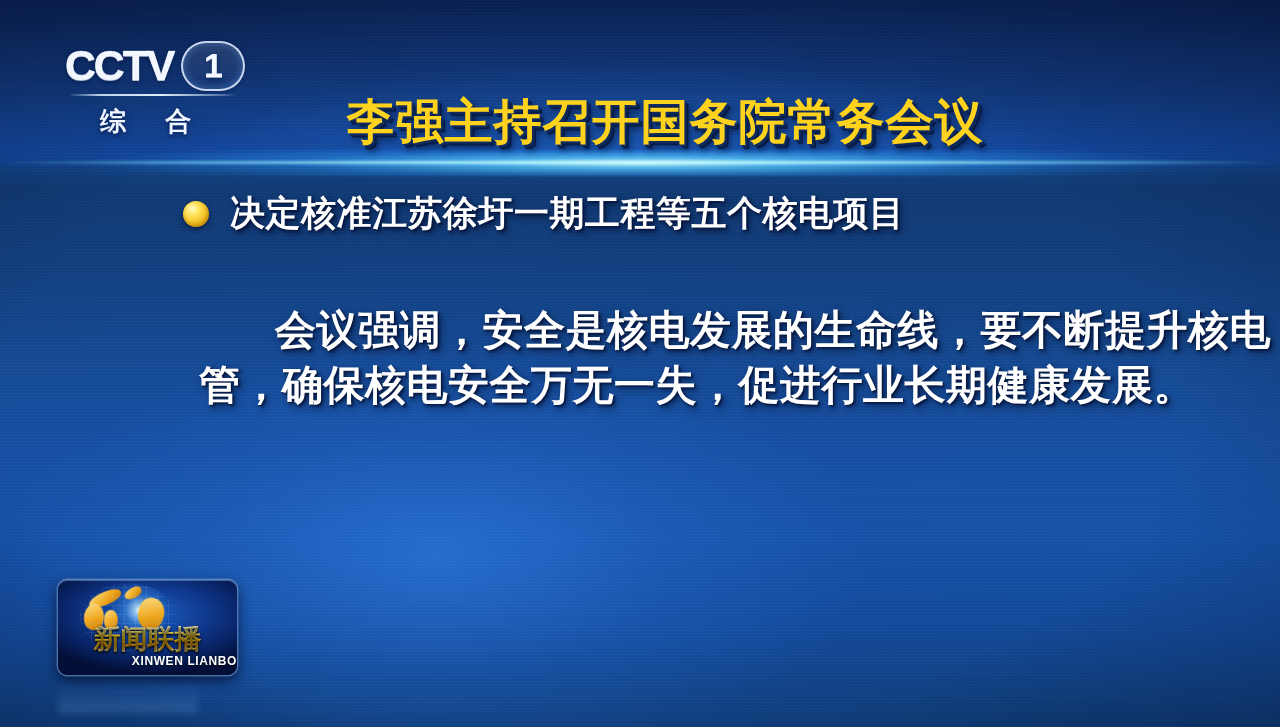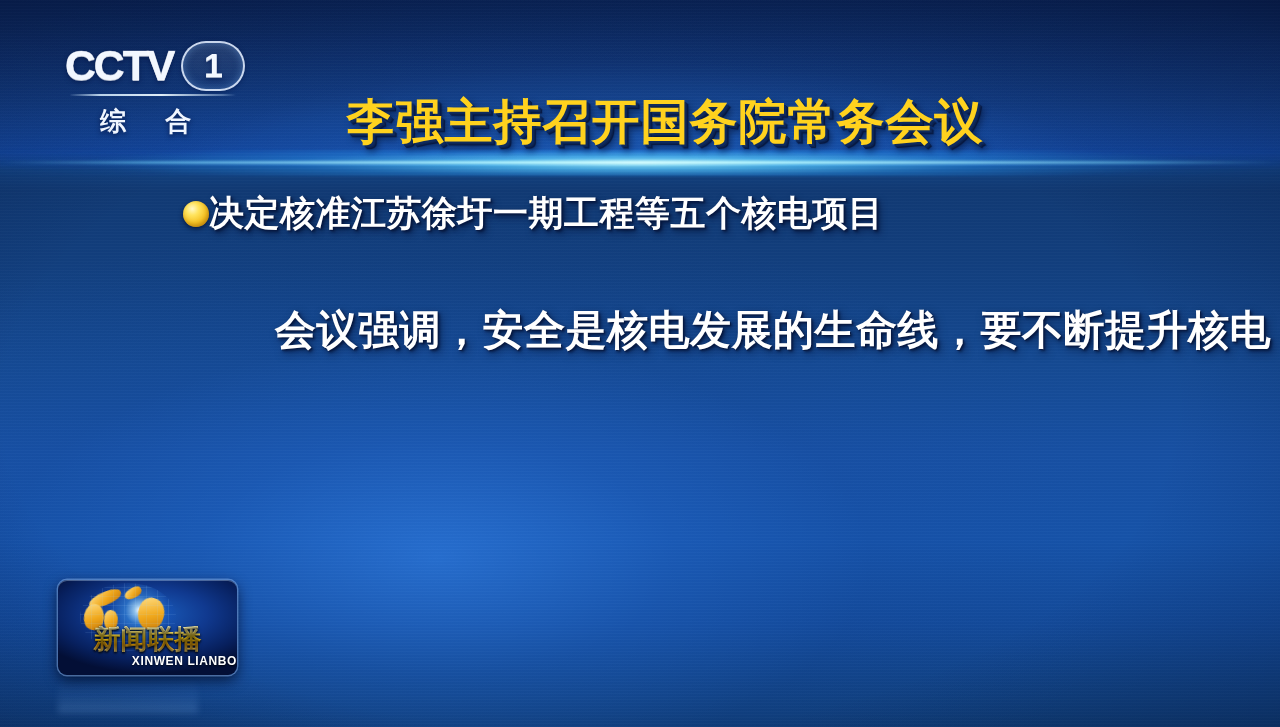--- a/index.html
+++ b/index.html
@@ -225,20 +225,21 @@
         #ffe45e 26%,
         #f5c224 58%,
         #d79a10 86%,
         #b77f0a 100%);
     box-shadow:
       0 2px 5px rgba(3,14,46,0.75),
       inset -1px -2px 4px rgba(150,95,0,0.45);
     flex: 0 0 auto;
   }
   .subhead-text {
+    margin-left: 21px;
     font-size: 35px;
     font-weight: 700;
     color: #ffffff;
     letter-spacing: 0.5px;
     white-space: nowrap;
     text-shadow:
       1px 1px 0 rgba(8,26,66,0.9),
       2px 2px 3px rgba(4,16,52,0.85),
       3px 4px 7px rgba(2,10,38,0.55);
   }
@@ -392,20 +393,21 @@
 
   <div class="headline">李强主持召开国务院常务会议</div>
 
   <div class="subhead">
     <span class="bullet"></span>
     <span class="subhead-text">决定核准江苏徐圩一期工程等五个核电项目</span>
   </div>
 
   <div class="body-block">
     <div class="body-line indent">会议强调，安全是核电发展的生命线，要不断提升核电</div>
+    <div class="body-line">管，确保核电安全万无一失，促进行业长期健康发展。</div>
   </div>
 
   <div class="prog-logo">
     <div class="prog-globe"></div>
     <div class="prog-cont c1"></div>
     <div class="prog-cont c2"></div>
     <div class="prog-cont c3"></div>
     <div class="prog-cont c4"></div>
     <div class="prog-cont c5"></div>
     <div class="prog-grid"></div>

